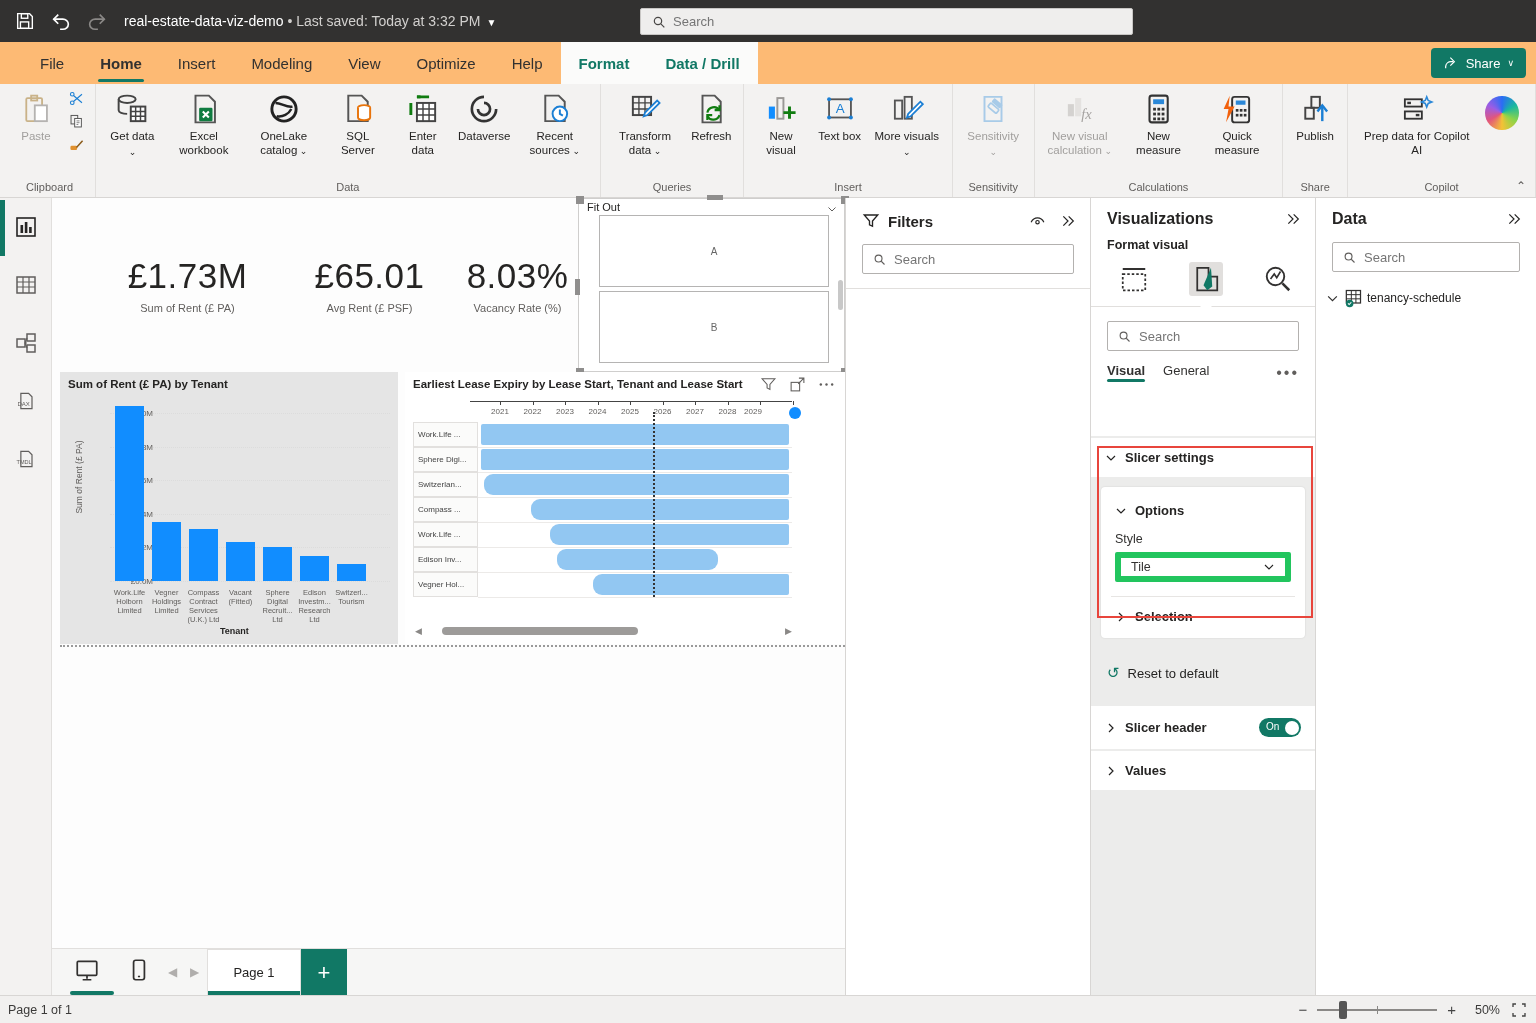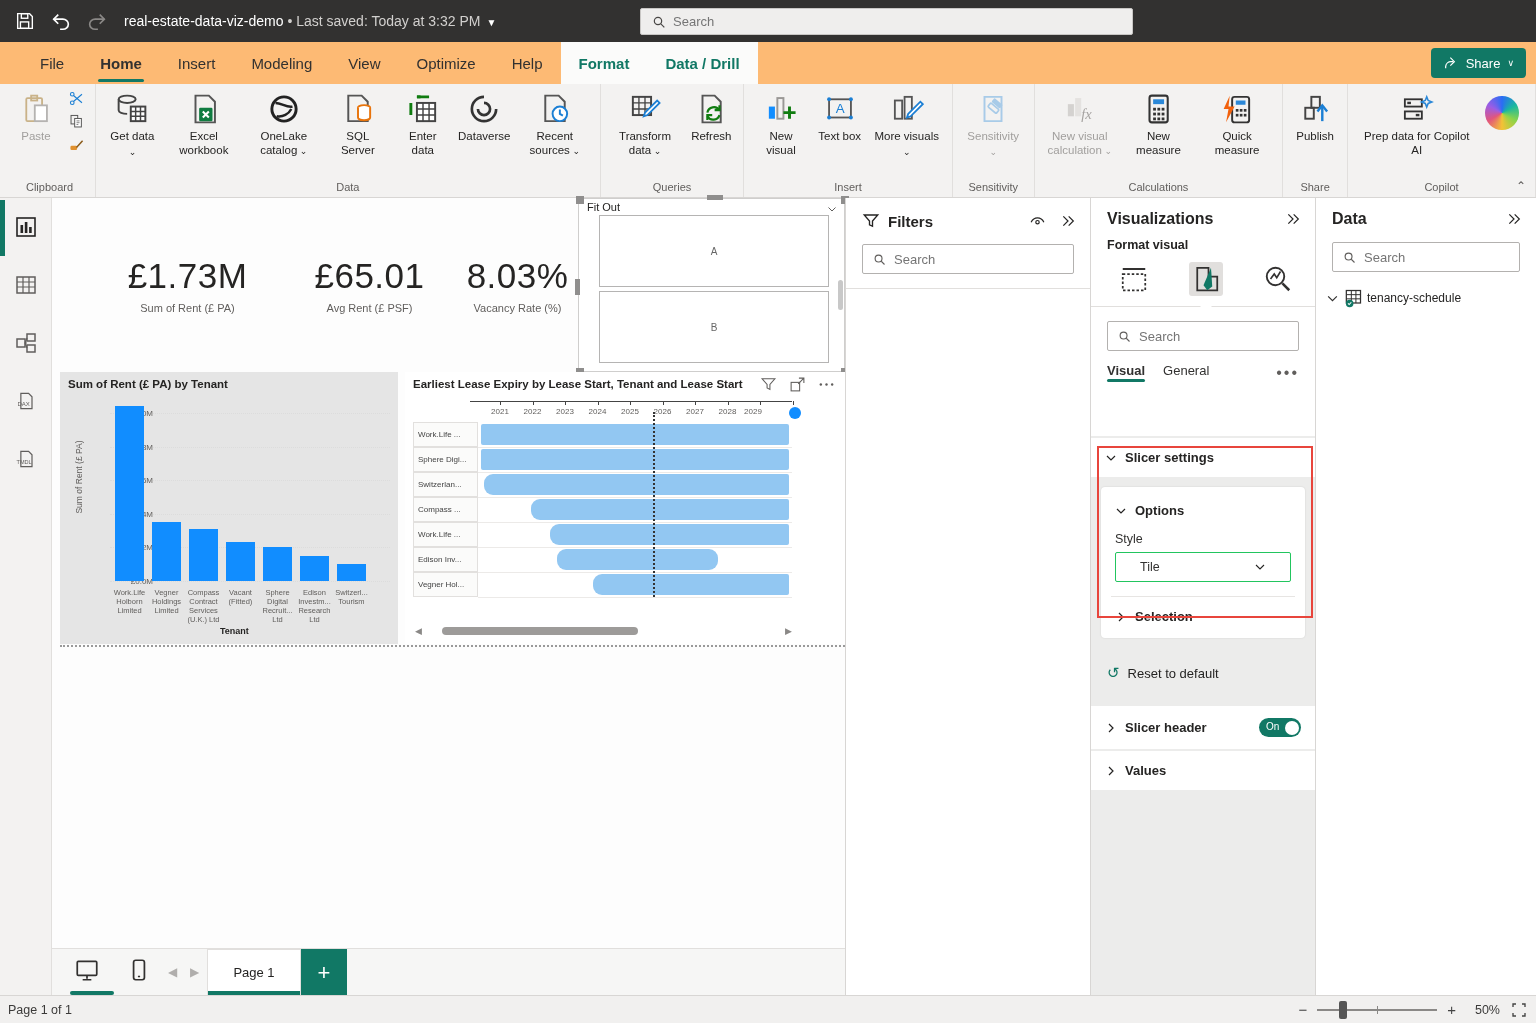--- a/index.html
+++ b/index.html
@@ -140,22 +140,22 @@
   .vz-tab.active { font-weight:700; }
   .vz-tab.active::after { content:""; position:absolute; left:0; right:0; bottom:0; height:3px; background:#117865; border-radius:2px; }
   .vz-tab-dots { margin-left:auto; color:#605e5c; letter-spacing:2px; cursor:pointer; }
   .vz-scroll { position:absolute; top:238px; left:0; right:0; bottom:0; background:#ececeb; }
   .vz-row { display:flex; align-items:center; gap:8px; padding:12px 14px; font-size:13px; font-weight:700; color:#252423;
     background:#fff; cursor:pointer; }
   .vz-row svg { width:12px; height:12px; }
   .vz-card { background:#fff; border-radius:4px; margin:10px 10px 12px 10px; padding:4px 0 2px 0; box-shadow:0 0 2px rgba(0,0,0,.12); }
   .vz-opt-row { display:flex; align-items:center; gap:8px; padding:12px 14px 6px 14px; font-size:13px; font-weight:700; color:#252423; cursor:pointer; }
   .vz-label { font-size:12.5px; color:#323130; padding:8px 14px 4px 14px; }
-  .vz-select { margin:2px 14px 14px 14px; height:30px; border:1px solid #22c55e; border-radius:2px; background:#fff;
-    display:flex; align-items:center; font-size:12.5px; color:#323130; padding:0 24px; cursor:pointer; }
+  .vz-select { margin:2px 14px 14px 14px; height:30px; border:6px solid #22c55e; border-radius:2px; background:#fff;
+    display:flex; align-items:center; font-size:12.5px; color:#323130; padding:0 10px; cursor:pointer; }
   .vz-select svg { margin-left:auto; width:12px; height:12px; color:#323130; }
   .vz-sep { border-top:1px solid #e7e5e3; margin:0 10px; }
   .vz-reset { display:flex; align-items:center; gap:8px; padding:14px 16px; font-size:13px; color:#252423; background:#ececeb; cursor:pointer; }
   .vz-reset span.icon { color:#117865; font-size:15px; }
   .toggle { margin-left:auto; width:42px; height:19px; border-radius:10px; background:#117865; position:relative; cursor:pointer; }
   .toggle .t-label { position:absolute; left:7px; top:3px; font-size:10px; color:#fff; font-weight:400; }
   .toggle .t-knob { position:absolute; right:2.5px; top:2.5px; width:14px; height:14px; border-radius:50%; background:#fff; }
   .red-highlight { position:absolute; left:1097px; top:446px; width:216px; height:172px; border:2.5px solid #E8453C; pointer-events:none; z-index:5; }
 
   .data-pane { left:1315px; width:221px; }

